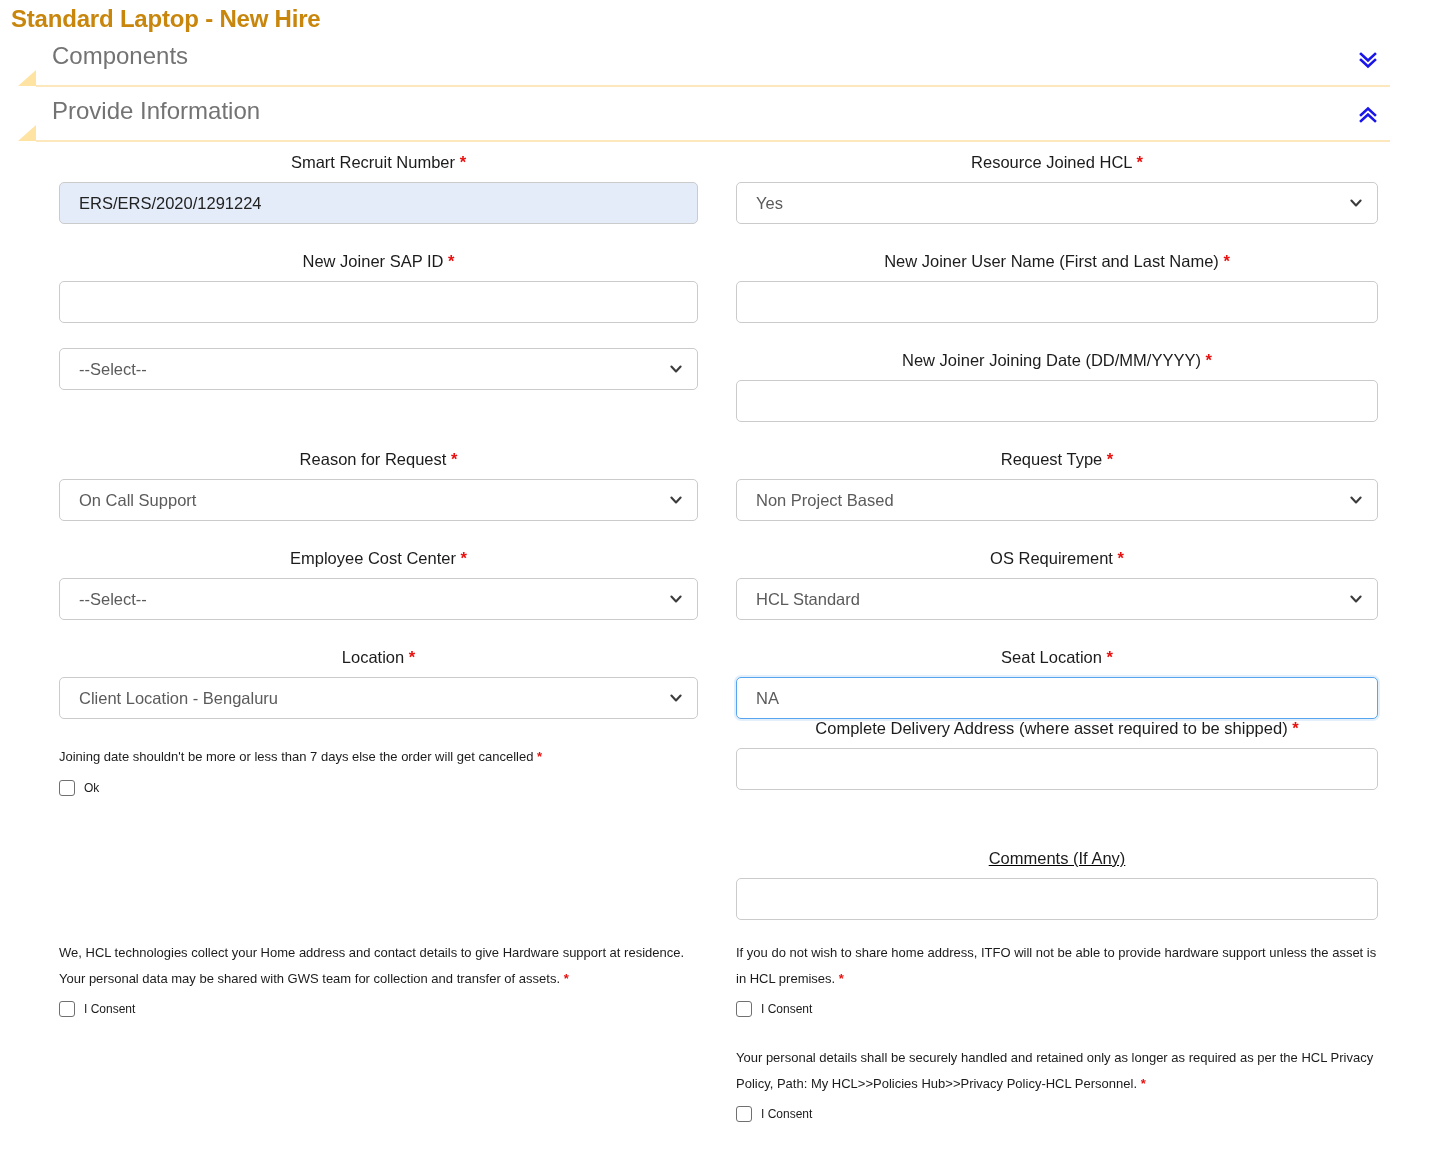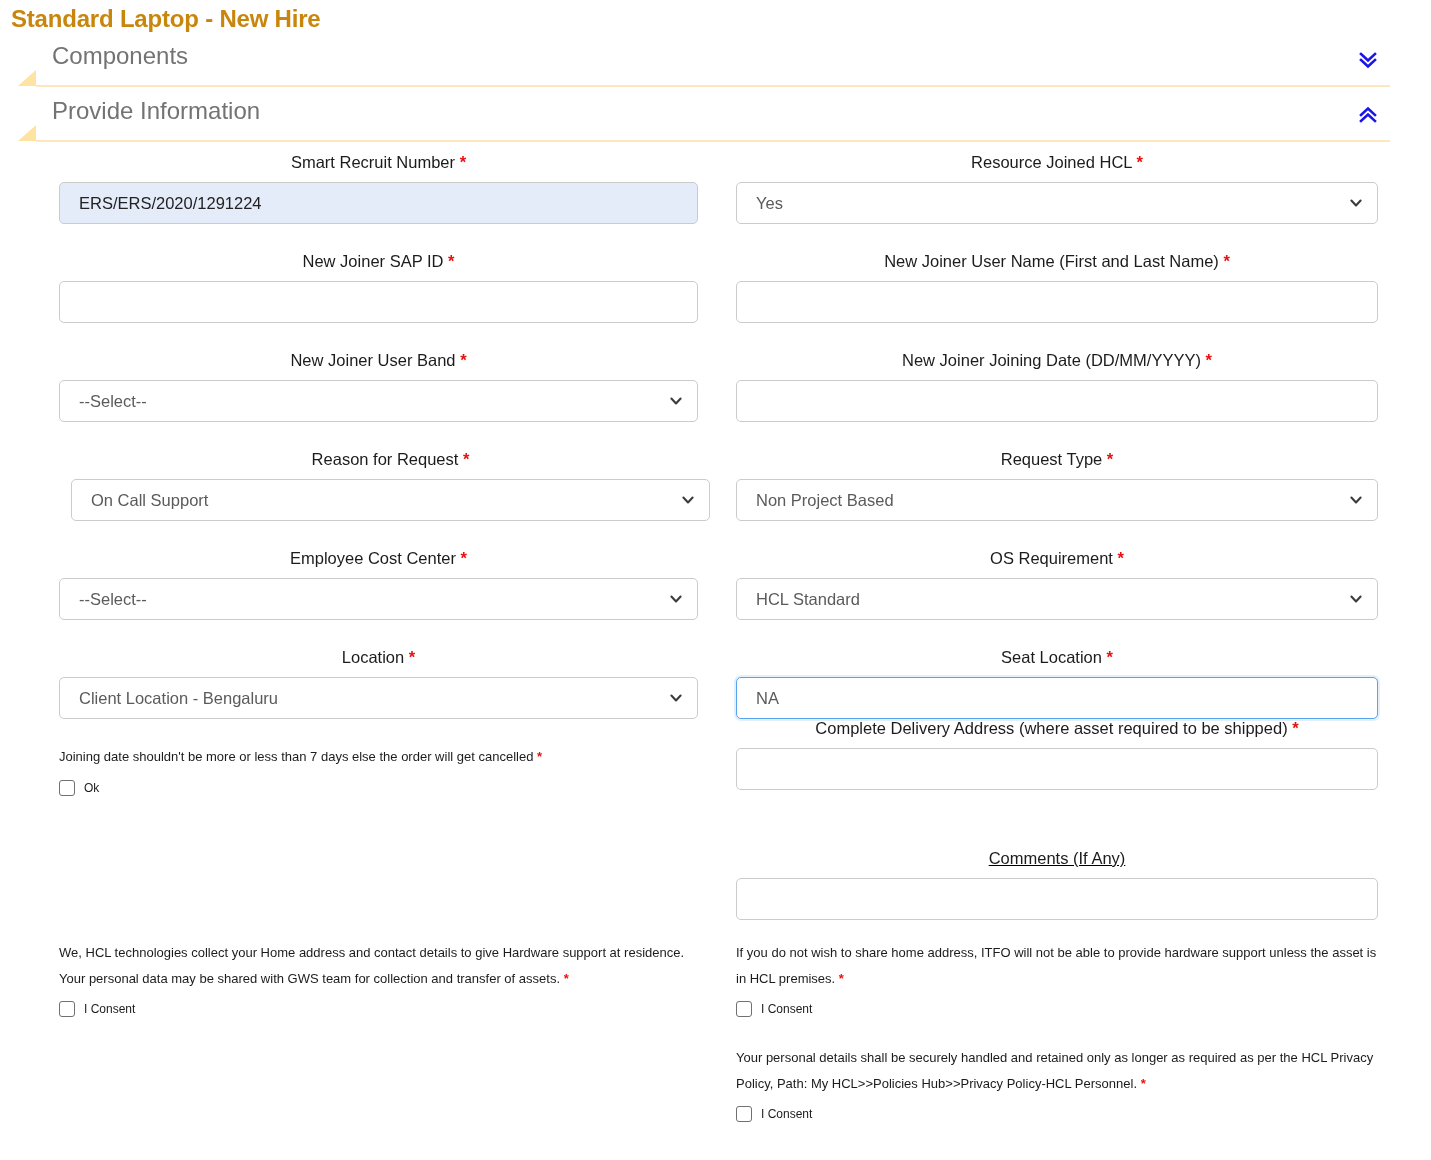--- a/index.html
+++ b/index.html
@@ -202,37 +202,33 @@
 
       <div class="field" style="top:99px;">
         <label class="field-label">
           <span>New Joiner SAP ID</span>
           <span class="req">*</span>
         </label>
         <input class="ctrl empty" type="text" value="" style="">
       </div>
 
       <div class="field" style="top:198px;">
-        <label class="field-label">
-          <span>New Joiner User Band</span>
-          <span class="req">*</span>
-        </label>
         <div class="select-wrap">
           <select class="ctrl">
             <option>--Select--</option>
           </select>
           <span class="chev">
             <svg width="14" height="14" viewBox="0 0 14 14">
               <path d="M2.4 4.6 L7 9.4 L11.6 4.6" fill="none" stroke="#3c3c3c" stroke-width="2.1" stroke-linecap="round" stroke-linejoin="round"></path>
             </svg>
           </span>
         </div>
       </div>
 
-      <div class="field" style="top:297px;margin-left:12px;">
+      <div class="field" style="top:297px;">
         <label class="field-label">
           <span>Reason for Request</span>
           <span class="req">*</span>
         </label>
         <div class="select-wrap">
           <select class="ctrl">
             <option>On Call Support</option>
           </select>
           <span class="chev">
             <svg width="14" height="14" viewBox="0 0 14 14">

